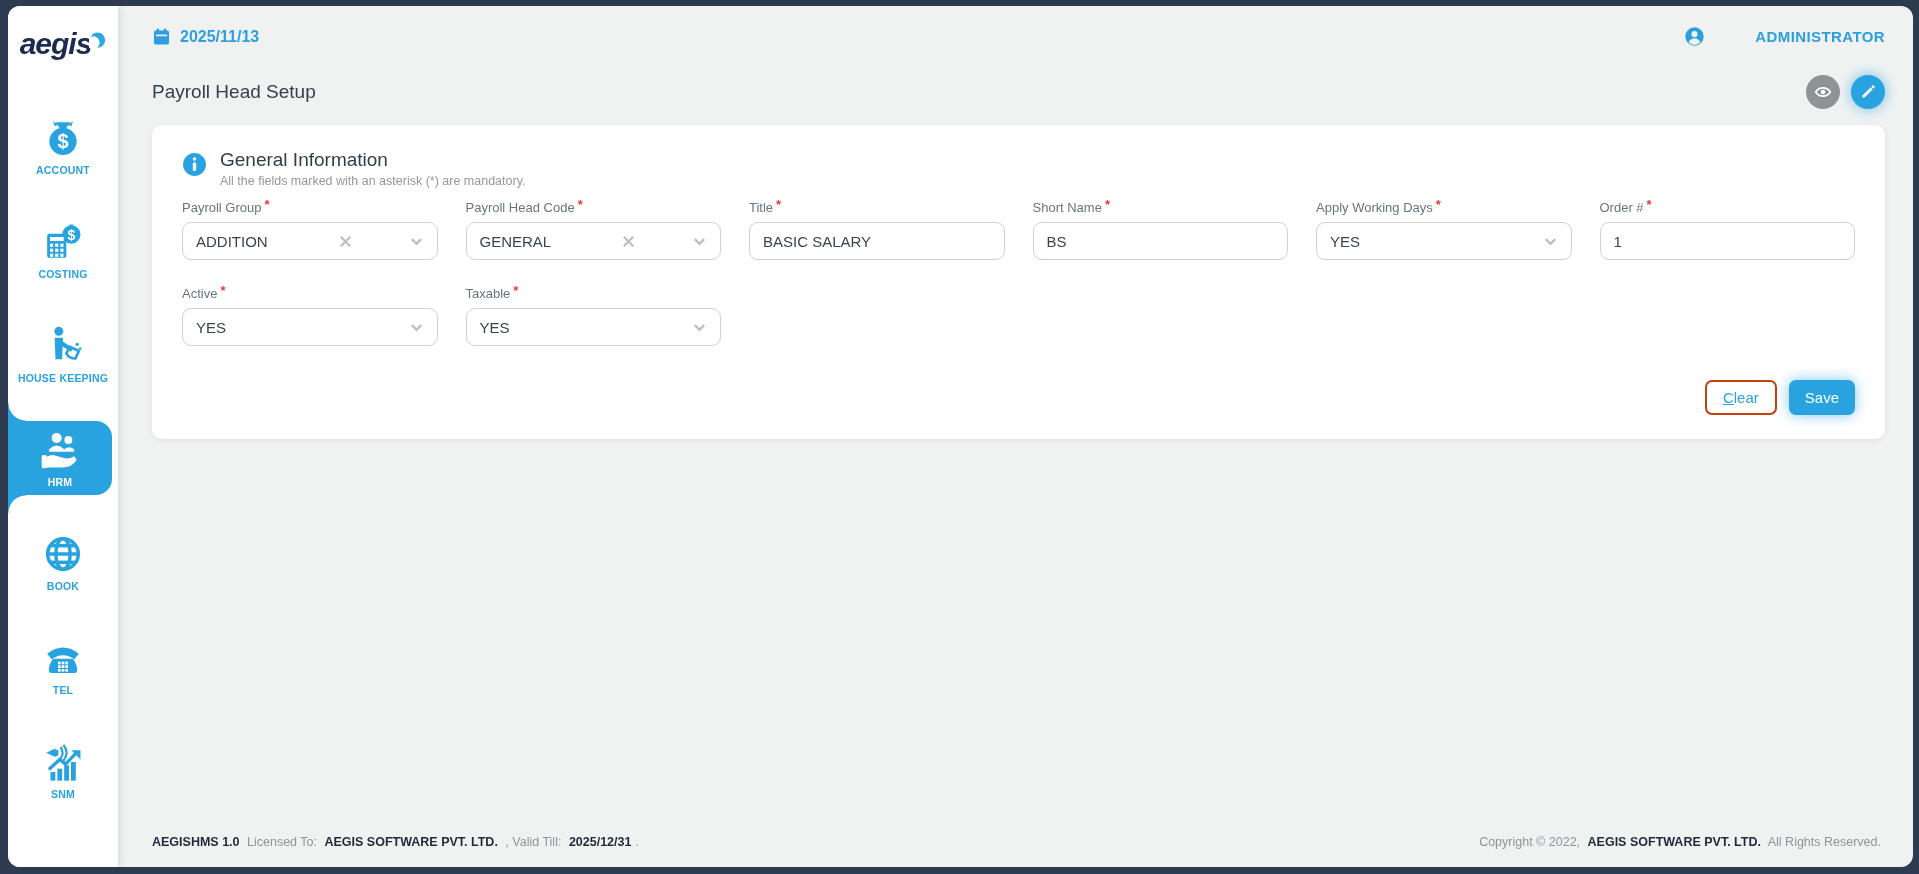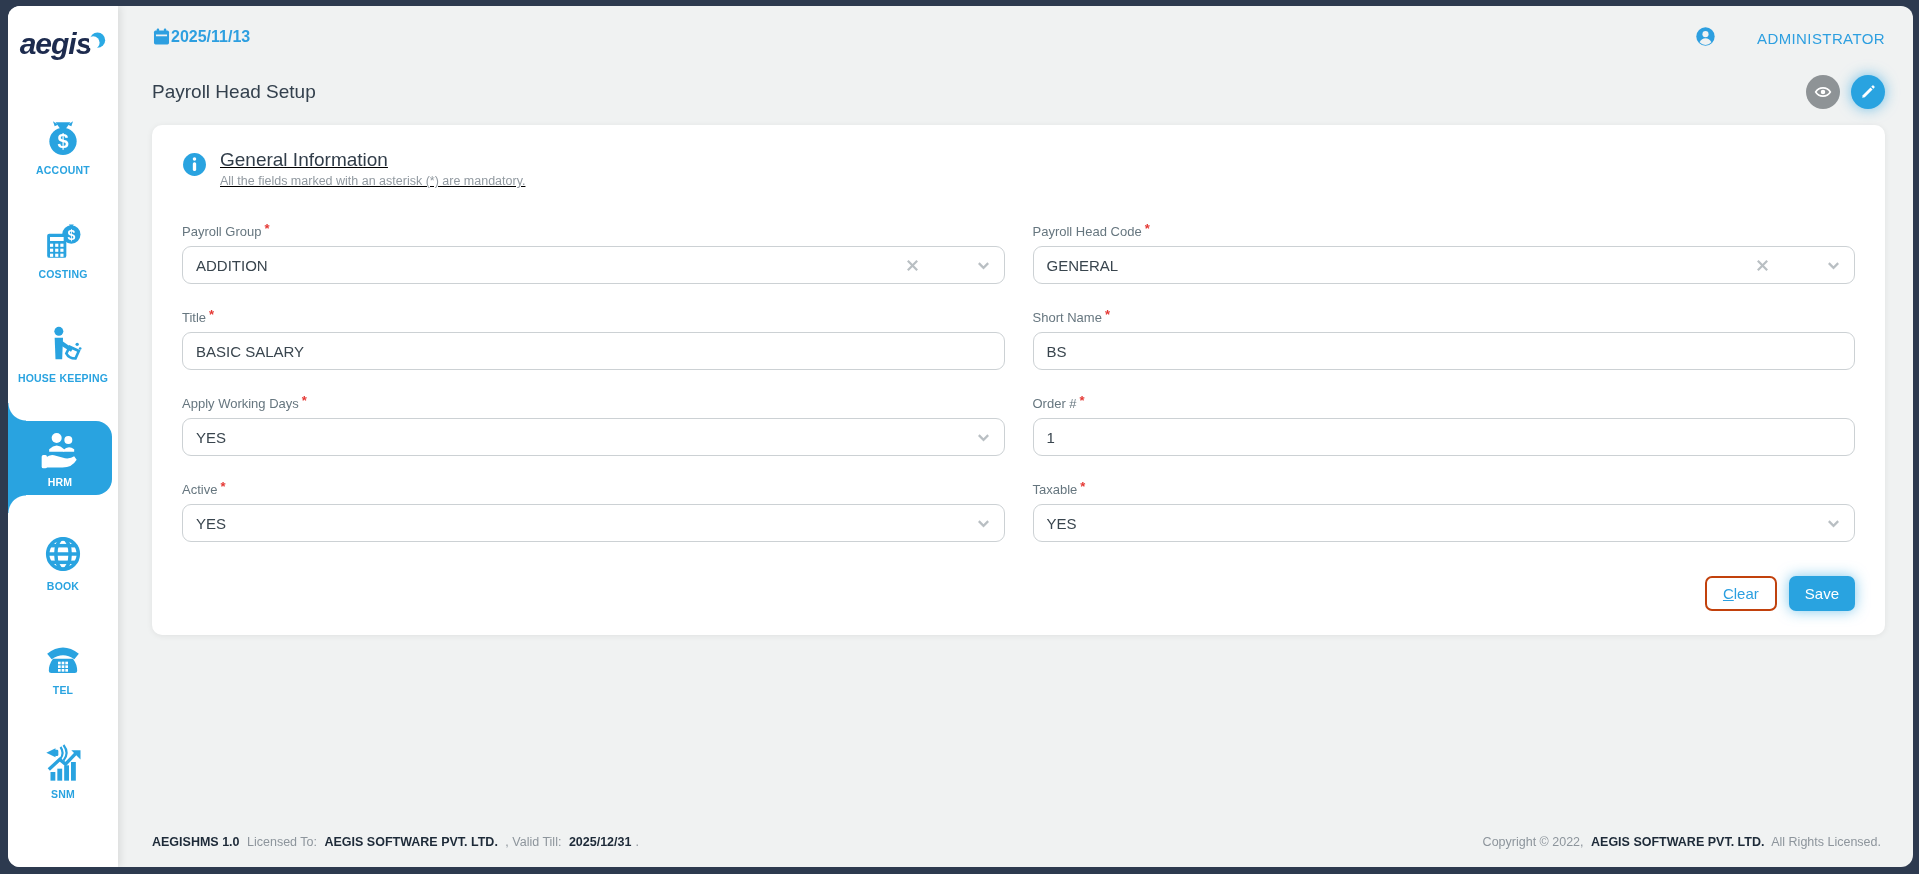--- a/index.html
+++ b/index.html
@@ -52,45 +52,45 @@
     content:""; position:absolute; left:0; top:-18px; width:18px; height:18px;
     background:radial-gradient(circle at 100% 0, rgba(0,0,0,0) 17px, #29a3e0 18px);
   }
   .nav-item.active::after {
     content:""; position:absolute; left:0; bottom:-18px; width:18px; height:18px;
     background:radial-gradient(circle at 100% 100%, rgba(0,0,0,0) 17px, #29a3e0 18px);
   }
   
   .main { flex:1; display:flex; flex-direction:column; padding:20px 28px 8px 34px; min-width:0; }
   .topbar { display:flex; justify-content:space-between; align-items:center; }
-  .date-box, .user-box { display:flex; align-items:flex-end; }
+  .date-box, .user-box { display:flex; align-items:center; gap:9px; }
   .date-text { font-size:16px; font-weight:bold; color:#2d9fe0; }
-  .user-text { font-size:15px; font-weight:normal; color:#2d9fe0; letter-spacing:.4px;margin-left:41px; }
+  .user-text { font-size:15px; font-weight:bold; color:#2d9fe0; letter-spacing:.4px;margin-left:41px; }
   .titlebar { margin-top:28px; display:flex; justify-content:space-between; align-items:center; }
   .page-title { font-size:19px; font-weight:normal; color:#33404d; }
   .round-btns { display:flex; gap:11px; }
   .round-btn {
     width:34px; height:34px; border-radius:50%; border:none; cursor:pointer;
     display:flex; align-items:center; justify-content:center;
   }
   .round-btn.gray { background:#8e9396; }
   .round-btn.blue { background:#29a3e0; box-shadow:0 0 14px rgba(41,163,224,.65); }
   
   .card {
     margin-top:16px; background:#ffffff; border-radius:10px;
     box-shadow:0 1px 6px rgba(0,0,0,.07);
     padding:24px 30px 24px 30px;
   }
-  .card-head { display:flex; gap:13px;text-decoration:underline; }
+  .card-head { display:flex; gap:13px; }
   .info-icon { width:25px; height:25px; flex-shrink:0; margin-top:3px; }
   .card-title { font-size:19px; color:#313d49; }
   .card-sub { font-size:12.5px; color:#9199a0; margin-top:3px; }
   .form-grid {
-    margin-top:36px;
-    display:grid; grid-template-columns:repeat(2,1fr);
+    margin-top:12px;
+    display:grid; grid-template-columns:repeat(6,1fr);
     column-gap:28px; row-gap:26px;
   }
   .flabel { font-size:13px; color:#66767f; margin-bottom:7px; }
   .req { color:#e53935; font-weight:bold; margin-left:3px; position:relative; top:-3px; }
   .control {
     height:38px; border:1px solid #ccd1d4; border-radius:9px; background:#fff;
     display:flex; align-items:center; padding:0 13px; font-size:15px; color:#39454e;
   }
   .control.select { cursor:pointer; justify-content:space-between;gap:32px; }
   .cval { flex:1; white-space:nowrap; overflow:hidden; }
@@ -409,18 +409,18 @@
       <div class="fleft">
         <span class="b">AEGISHMS 1.0</span>
         <span>Licensed To:</span>
         <span class="b">AEGIS SOFTWARE PVT. LTD.</span>
         <span>, Valid Till:</span>
         <span class="b">2025/12/31</span><span>.</span>
       </div>
       <div class="fright">
         <span>Copyright © 2022,</span>
         <span class="b">AEGIS SOFTWARE PVT. LTD.</span>
-        <span>All Rights Licensed.</span>
+        <span>All Rights Reserved.</span>
       </div>
     </div>
 
   </div>
 </div>
 
 </body></html>

